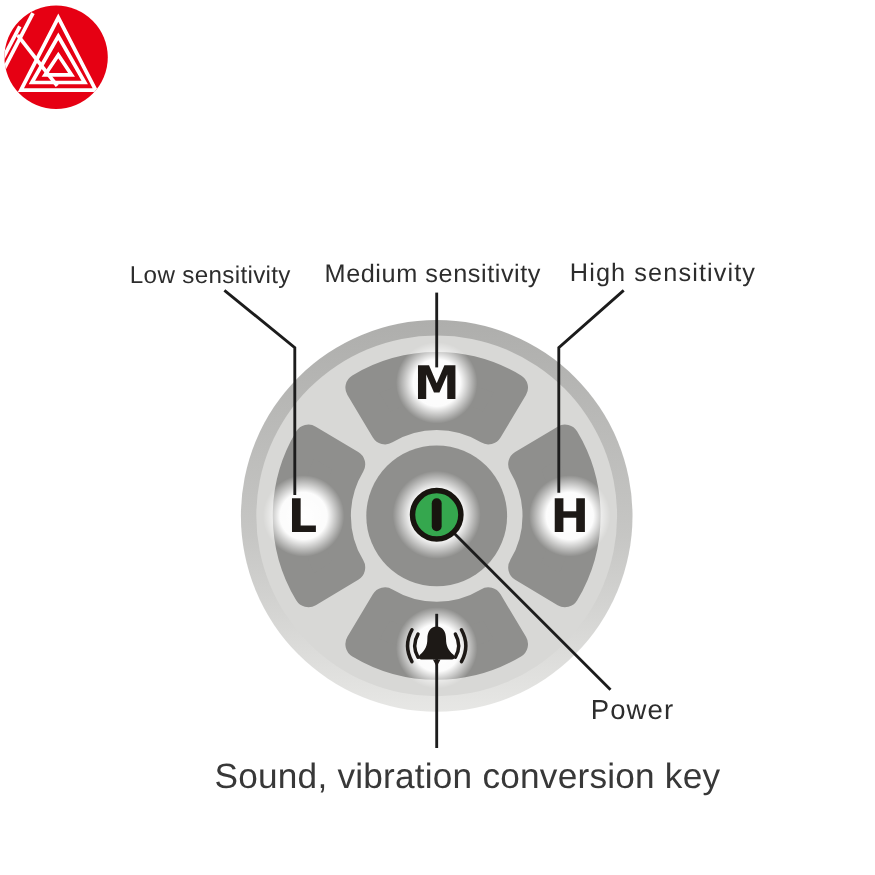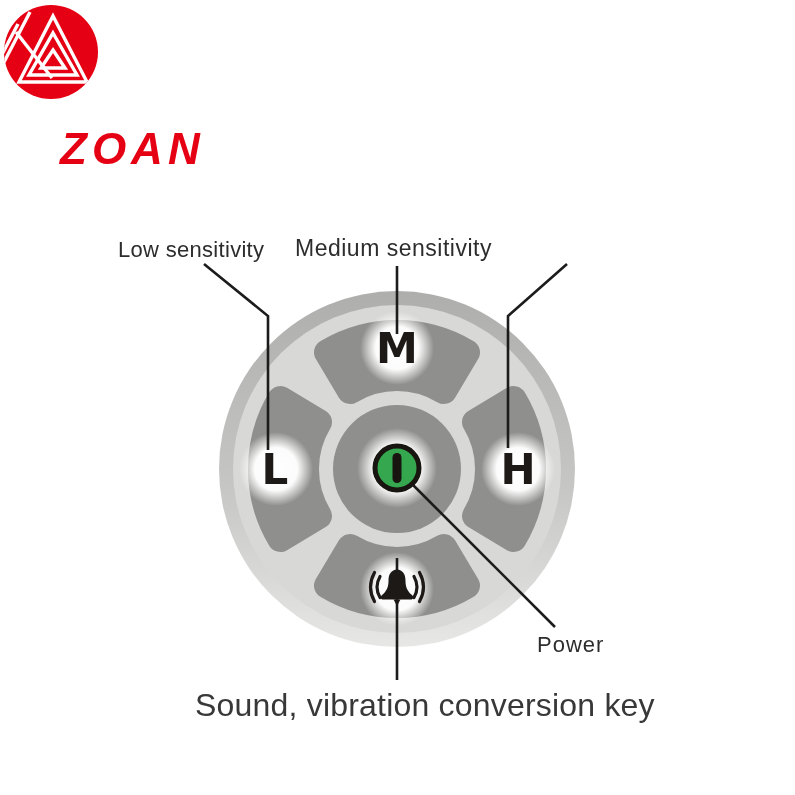--- a/index.html
+++ b/index.html
@@ -13,21 +13,21 @@
     position:absolute;left:60px;top:127px;
     font-size:44px;font-weight:bold;font-style:italic;
     letter-spacing:5px;color:#e60013;line-height:1;
   }
   .callout{
     position:absolute;color:#2d2d2d;line-height:1;white-space:nowrap;
   }
   .co-low{left:118px;top:239px;font-size:22px;letter-spacing:0.3px;}
   .co-medium{left:295px;top:237px;font-size:23px;letter-spacing:0.5px;}
   .co-high{left:518px;top:236px;font-size:23px;letter-spacing:1px;}
-  .co-power{left:537px;top:634px;font-size:22px;letter-spacing:1px;}
+  .co-power{left:537px;top:634px;font-size:25px;letter-spacing:1px;}
   .co-sound{left:195px;top:689px;font-size:32px;letter-spacing:0.2px;color:#383838;}
 </style>
 </head>
 <body>
 
 <div class="stage">
 
   <svg class="logo-svg" width="102" height="104" viewBox="0 0 102 104">
     <defs>
       <clipPath id="logoClip">
@@ -37,21 +37,20 @@
     <circle cx="51" cy="52" r="47" fill="#e60013"></circle>
     <g clip-path="url(#logoClip)" stroke="#ffffff" stroke-width="3.4" fill="none">
       <path d="M 53,16 L 87,82 L 19,82 Z"></path>
       <path d="M 53,33 L 77,75 L 29,75 Z"></path>
       <path d="M 53,50 L 65,68 L 41,68 Z"></path>
       <path d="M 30,12 L 3,64"></path>
       <path d="M 18,24 L -2,62"></path>
       <path d="M 16,32 L 52,78"></path>
     </g>
   </svg>
-  <div class="wordmark">ZOAN</div>
 
   <svg width="795" height="795" viewBox="0 0 795 795">
     <defs>
       <linearGradient id="rimGrad" x1="0" y1="0" x2="0" y2="1">
         <stop offset="0" stop-color="#aeaeac"></stop>
         <stop offset="0.55" stop-color="#c6c6c4"></stop>
         <stop offset="1" stop-color="#e7e7e5"></stop>
       </linearGradient>
       <radialGradient id="glowGrad">
         <stop offset="0" stop-color="#ffffff" stop-opacity="1"></stop>
@@ -109,16 +108,17 @@
         <path d="M 380,576.5 Q 374,587 380,597.5"></path>
         <path d="M 374.5,572.5 Q 366.5,587 374.5,601.5"></path>
         <path d="M 414,576.5 Q 420,587 414,597.5"></path>
         <path d="M 419.5,572.5 Q 427.5,587 419.5,601.5"></path>
       </g>
     </g>
   </svg>
 
   <div class="callout co-low">Low sensitivity</div>
   <div class="callout co-medium">Medium sensitivity</div>
+  <div class="callout co-high">High sensitivity</div>
   <div class="callout co-power">Power</div>
   <div class="callout co-sound">Sound, vibration conversion key</div>
 
 </div>
 
 </body></html>

